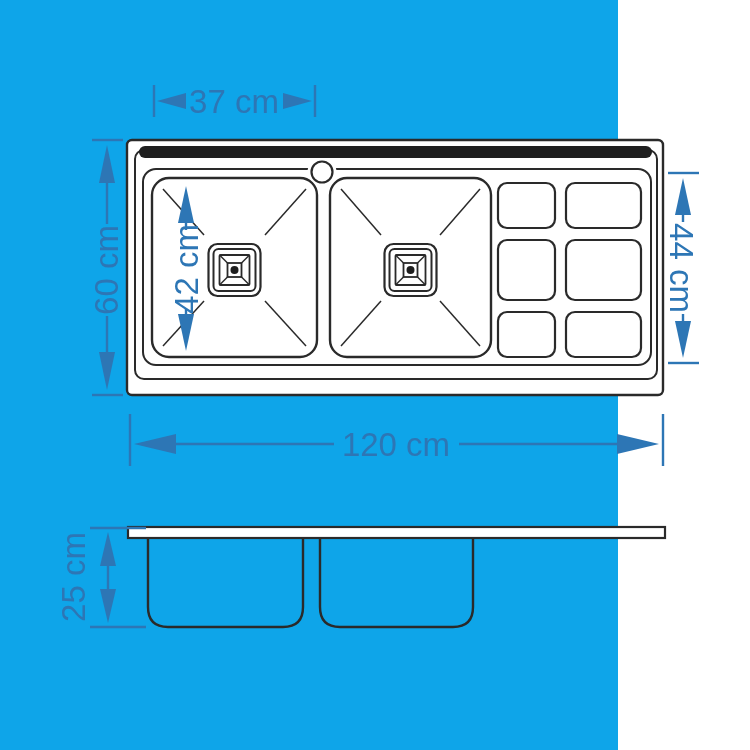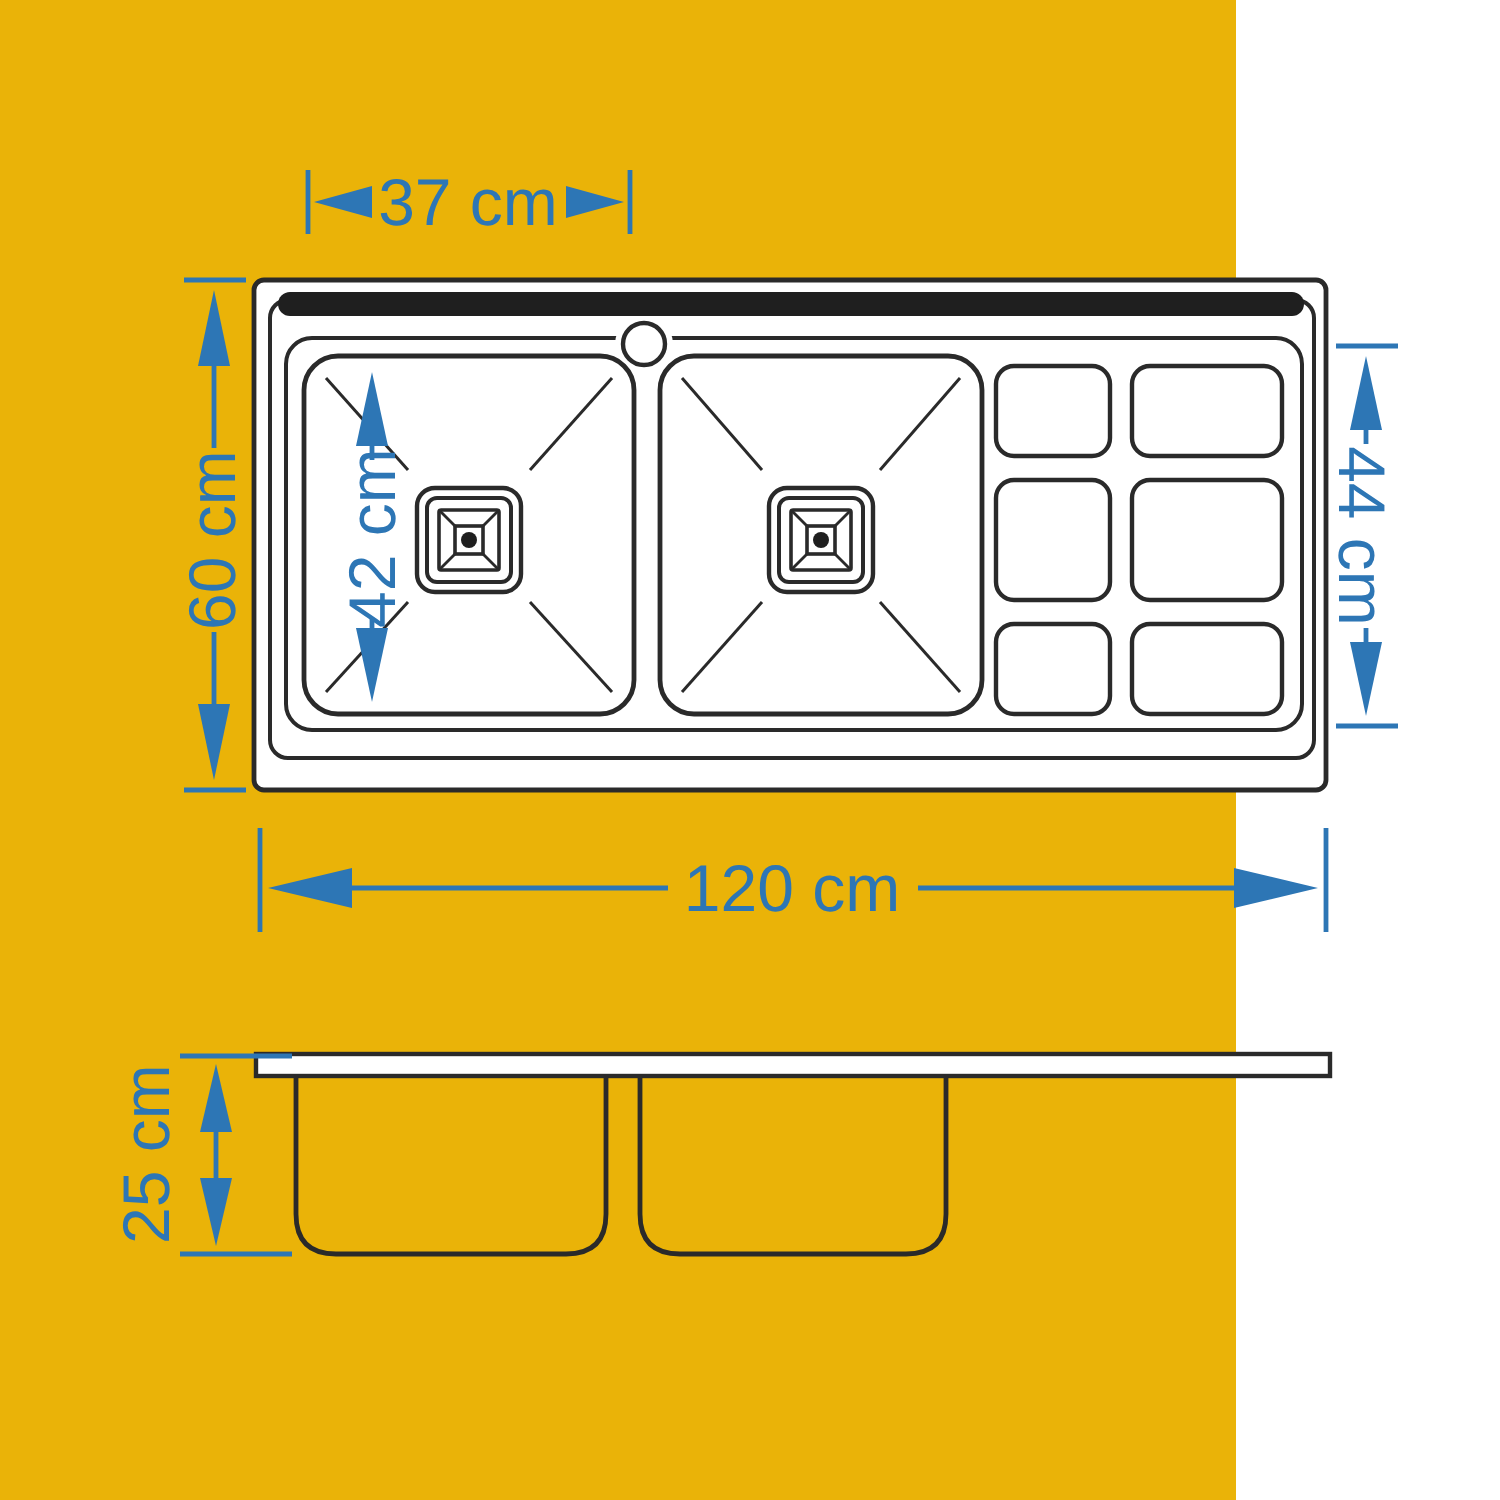--- a/index.html
+++ b/index.html
@@ -4,21 +4,21 @@
 <style>
   html, body {
     margin: 0;
     padding: 0;
     background: #ffffff;
   }
   .canvas {
     position: relative;
     width: 618px;
     height: 750px;
-    background: #eab308;
+    background: #0ea5e9;
     font-family: "Liberation Sans", sans-serif;
   }
   svg { display: block; }
   .draw   { stroke: #2a2a2a; fill: none; }
   .fillw  { fill: #ffffff; }
   .dim    { stroke: #2d76b5; fill: none; }
   .dimfil { fill: #2d76b5; stroke: none; }
   .dimtxt {
     fill: #2d76b5;
     font-family: "Liberation Sans", sans-serif;

